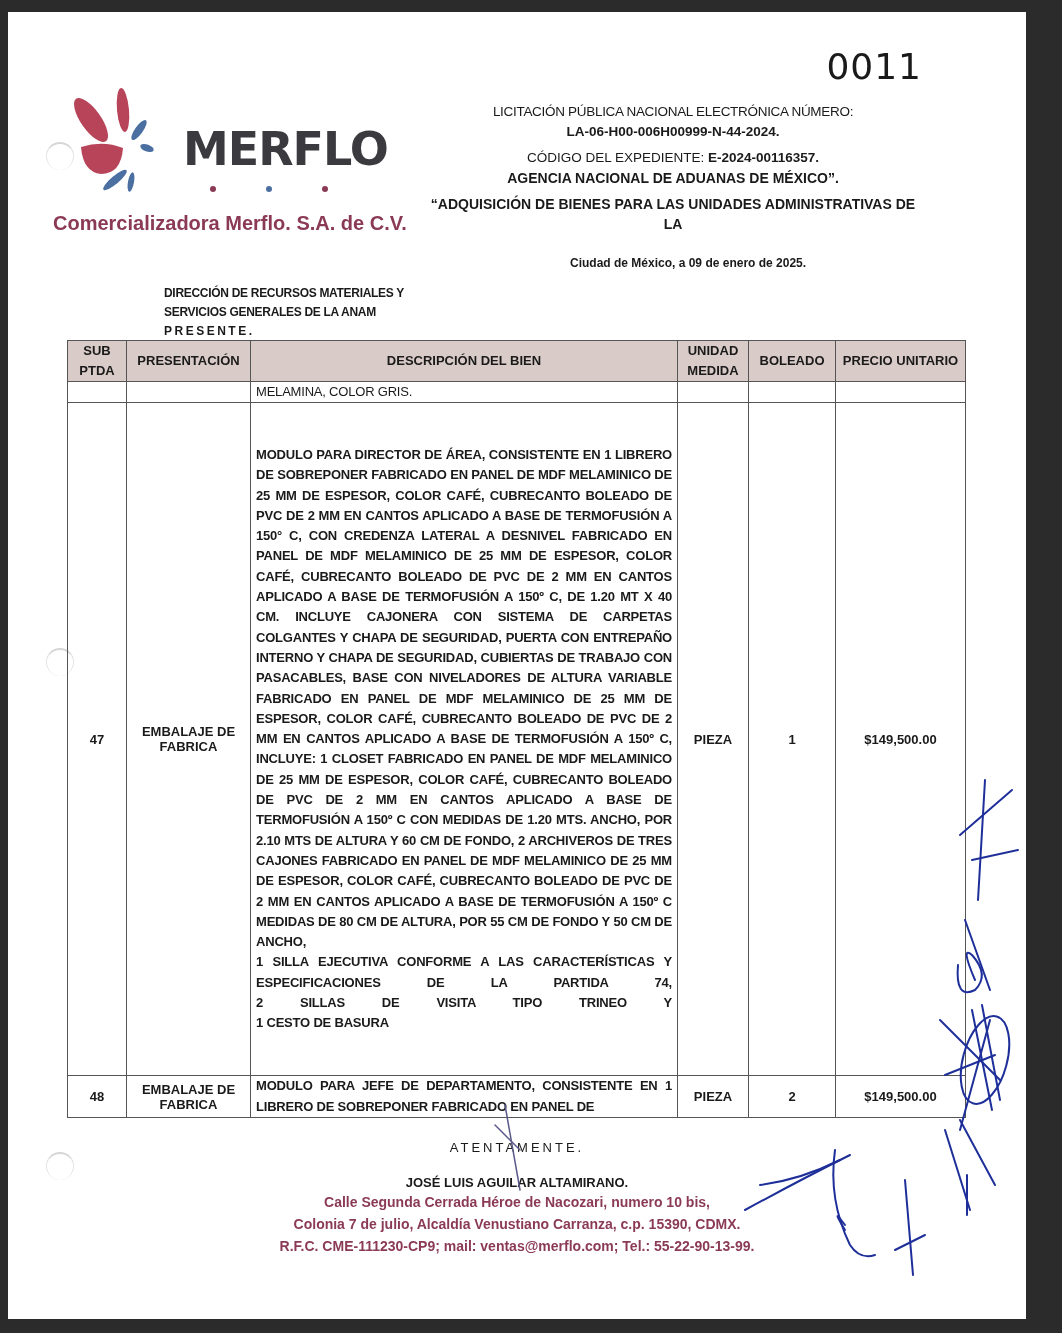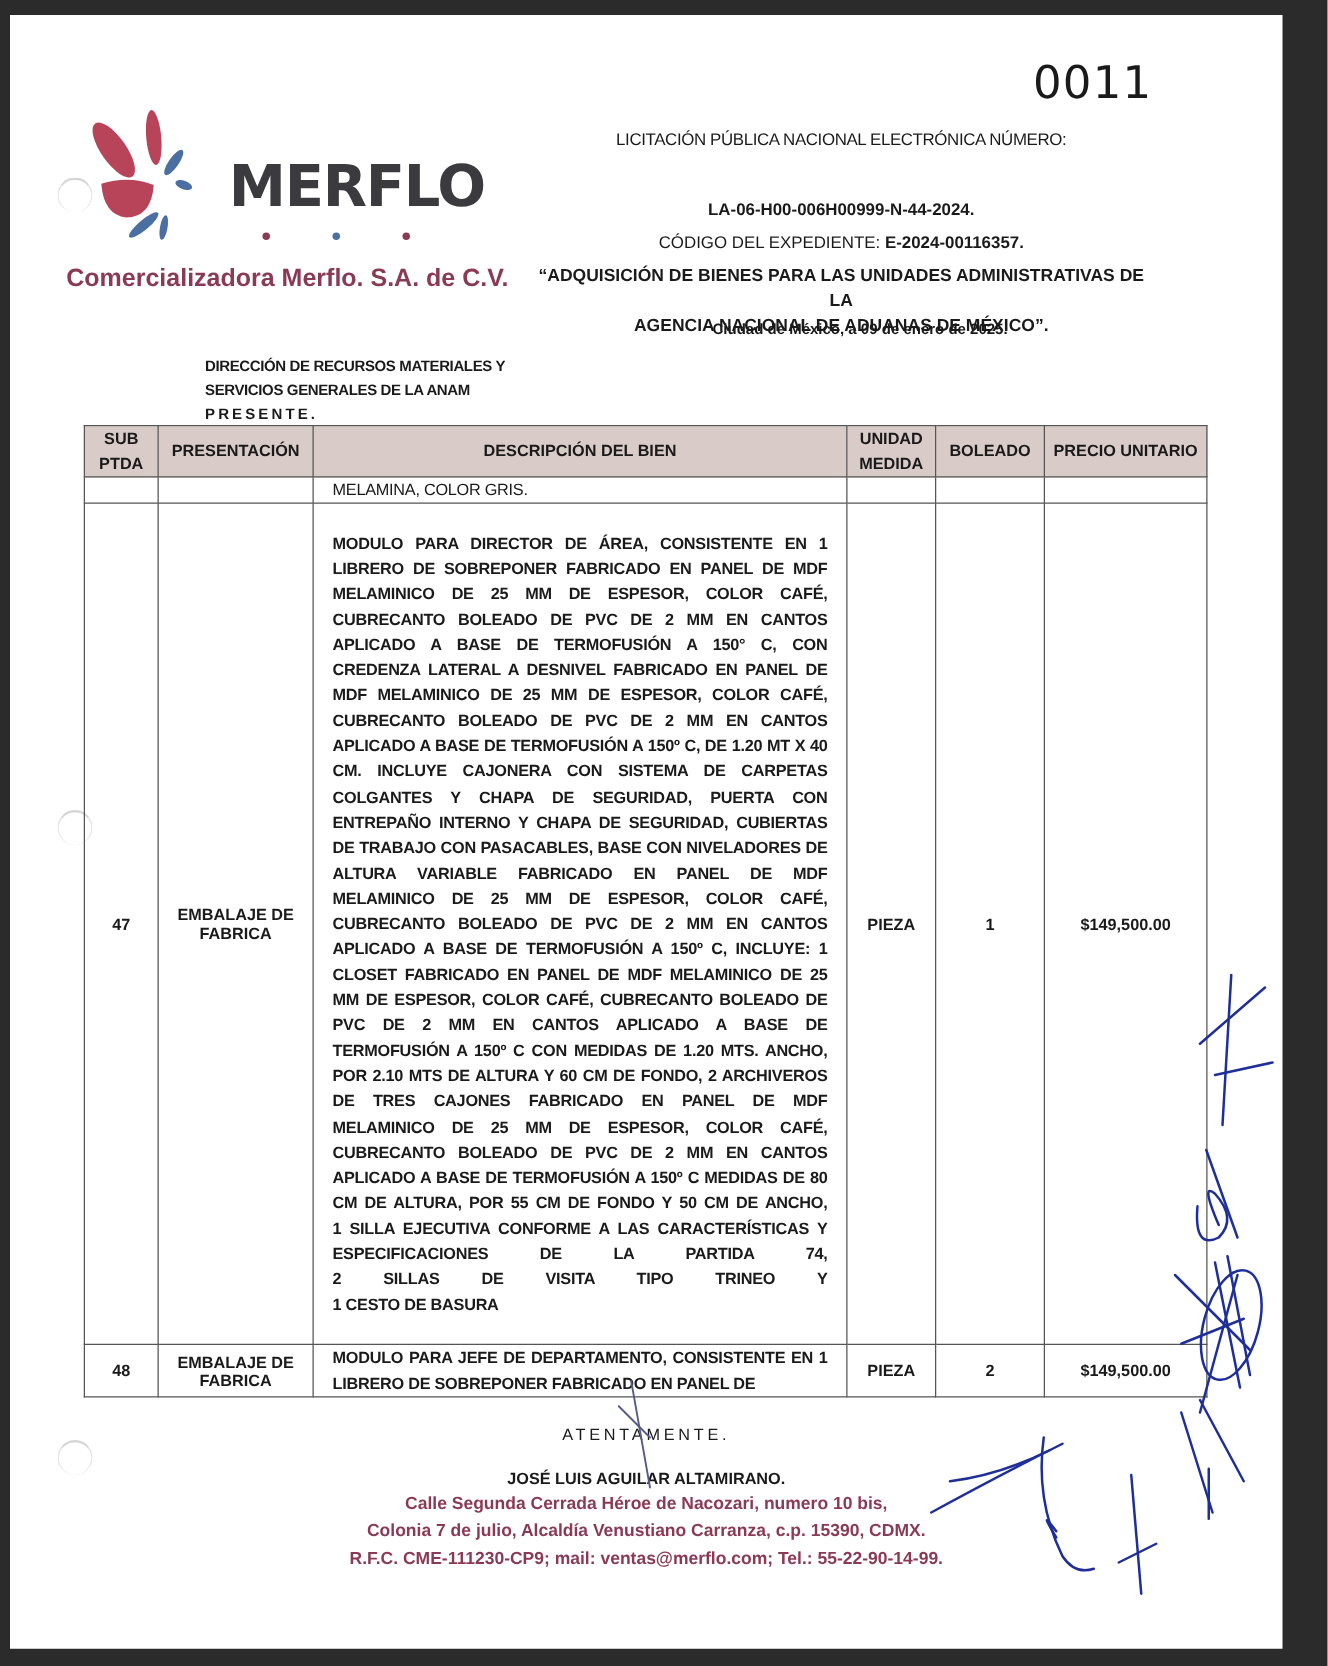--- a/index.html
+++ b/index.html
@@ -44,21 +44,21 @@
   }
   .company-name {
     position: absolute; left: 45px; top: 200px;
     font-weight: bold; font-size: 20px; color: #8b3a55;
   }
   .head-block {
     position: absolute; left: 420px; top: 90px; width: 490px;
     text-align: center; color: #1a1a1a; font-size: 13.5px; line-height: 20px;
   }
   .head-block .l1 { font-weight: normal; letter-spacing: -0.3px; }
-  .head-block .b { font-weight: bold; margin-top: 36px; }
+  .head-block .b { font-weight: bold; }
   .head-block .gap { margin-top: 6px; }
   .head-block .big { font-size: 14px; font-weight: bold; line-height: 20px; }
   .date-line {
     position: absolute; left: 562px; top: 244px;
     font-size: 12px; color: #1a1a1a; font-weight: bold;
   }
   .address-to {
     position: absolute; left: 156px; top: 272px;
     font-size: 12px; font-weight: bold; color: #1a1a1a; line-height: 19px;
     letter-spacing: -0.3px;
@@ -81,21 +81,21 @@
     background: #d9cbc7;
     font-size: 13px; font-weight: bold; text-align: center; line-height: 20px;
     height: 40px;
   }
   table.items td { font-size: 13px; font-weight: bold; text-align: center; }
   td.desc {
     text-align: justify !important;
     font-size: 13.2px;
     line-height: 20.3px;
     letter-spacing: -0.2px;
-    padding: 0 15px !important;
+    padding: 0 5px !important;
   }
   .presentacion { font-weight: normal; }
   .addr-footer {
     position: absolute; left: 0; width: 100%; top: 1128px;
     text-align: center;
   }
   .atentamente { font-size: 13px; letter-spacing: 3px; color: #1a1a1a; }
   .signer { font-size: 13px; font-weight: bold; color: #1a1a1a; margin-top: 20px; }
   .signer-role { font-size: 13px; color: #1a1a1a; margin-top: 3px; }
   .address { font-size: 14px; font-weight: bold; color: #8b3a55; line-height: 20px; margin-top: 2px; }
@@ -131,22 +131,22 @@
   </div>
   <div class="company-name">Comercializadora Merflo. S.A. de C.V.</div>
 
   <div class="head-block">
     <div class="l1">LICITACIÓN PÚBLICA NACIONAL ELECTRÓNICA NÚMERO:</div>
     <div class="b">LA-06-H00-006H00999-N-44-2024.</div>
     <div class="gap">
       <span>CÓDIGO DEL EXPEDIENTE:</span>
       <span class="b">E-2024-00116357.</span>
     </div>
+    <div class="big">AGENCIA NACIONAL DE ADUANAS DE MÉXICO”.</div>
     <div class="big gap">“ADQUISICIÓN DE BIENES PARA LAS UNIDADES ADMINISTRATIVAS DE LA</div>
-    <div class="big">AGENCIA NACIONAL DE ADUANAS DE MÉXICO”.</div>
   </div>
 
   <div class="date-line">Ciudad de México, a 09 de enero de 2025.</div>
 
   <div class="address-to">
     <div>DIRECCIÓN DE RECURSOS MATERIALES Y</div>
     <div>SERVICIOS GENERALES DE LA ANAM</div>
     <div class="spaced">PRESENTE.</div>
   </div>
 
@@ -200,21 +200,21 @@
         <td>$149,500.00</td>
       </tr>
     </tbody>
   </table>
 
   <div class="addr-footer">
     <div class="atentamente">ATENTAMENTE.</div>
     <div class="signer">JOSÉ LUIS AGUILAR ALTAMIRANO.</div>
     <div class="address">Calle Segunda Cerrada Héroe de Nacozari, numero 10 bis,</div>
     <div class="address">Colonia 7 de julio, Alcaldía Venustiano Carranza, c.p. 15390, CDMX.</div>
-    <div class="address">R.F.C. CME-111230-CP9; mail: ventas@merflo.com; Tel.: 55-22-90-14-99.</div>
+    <div class="address">R.F.C. CME-111230-CP9; mail: ventas@merflo.com; Tel.: 55-22-90-13-99.</div>
   </div>
 </div>
 
 <svg class="sigs" viewBox="0 0 1062 1333">
   <g fill="none" stroke="#1f2f9a" stroke-width="2" stroke-linecap="round">
     <g>
       <path d="M985 780 L978 900"></path>
       <path d="M960 835 L1012 790"></path>
       <path d="M972 860 L1018 850"></path>
     </g>

